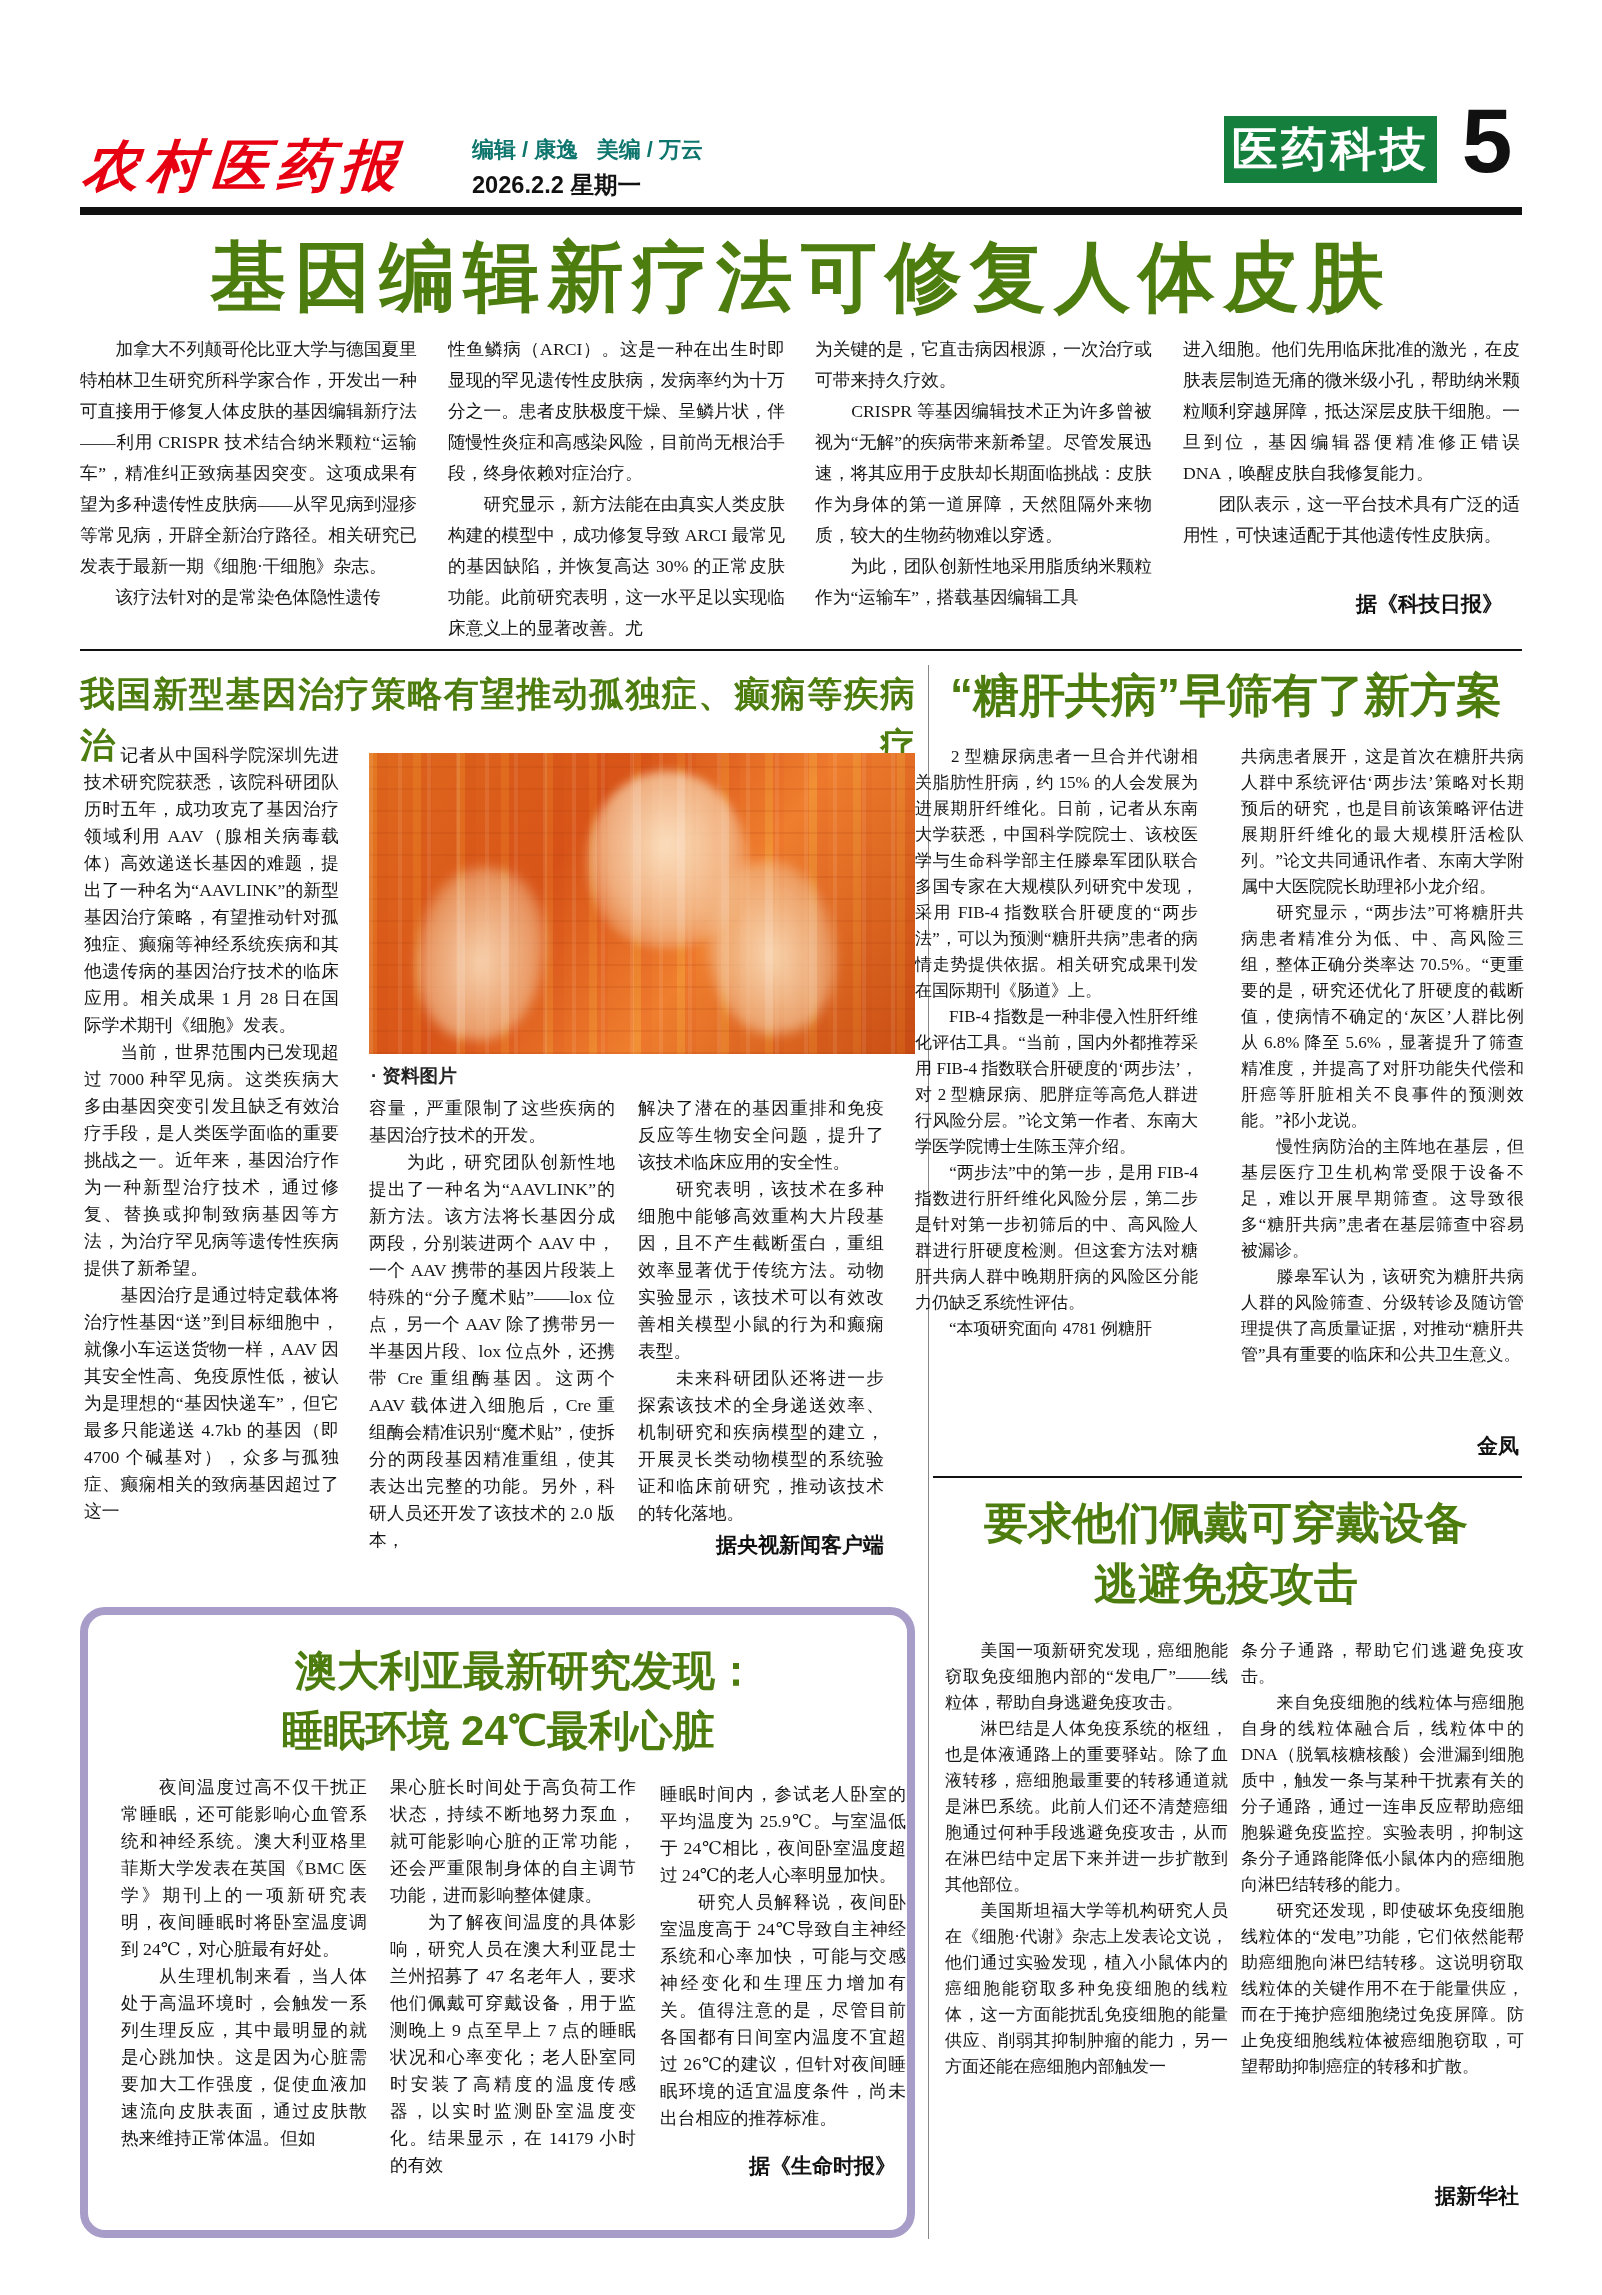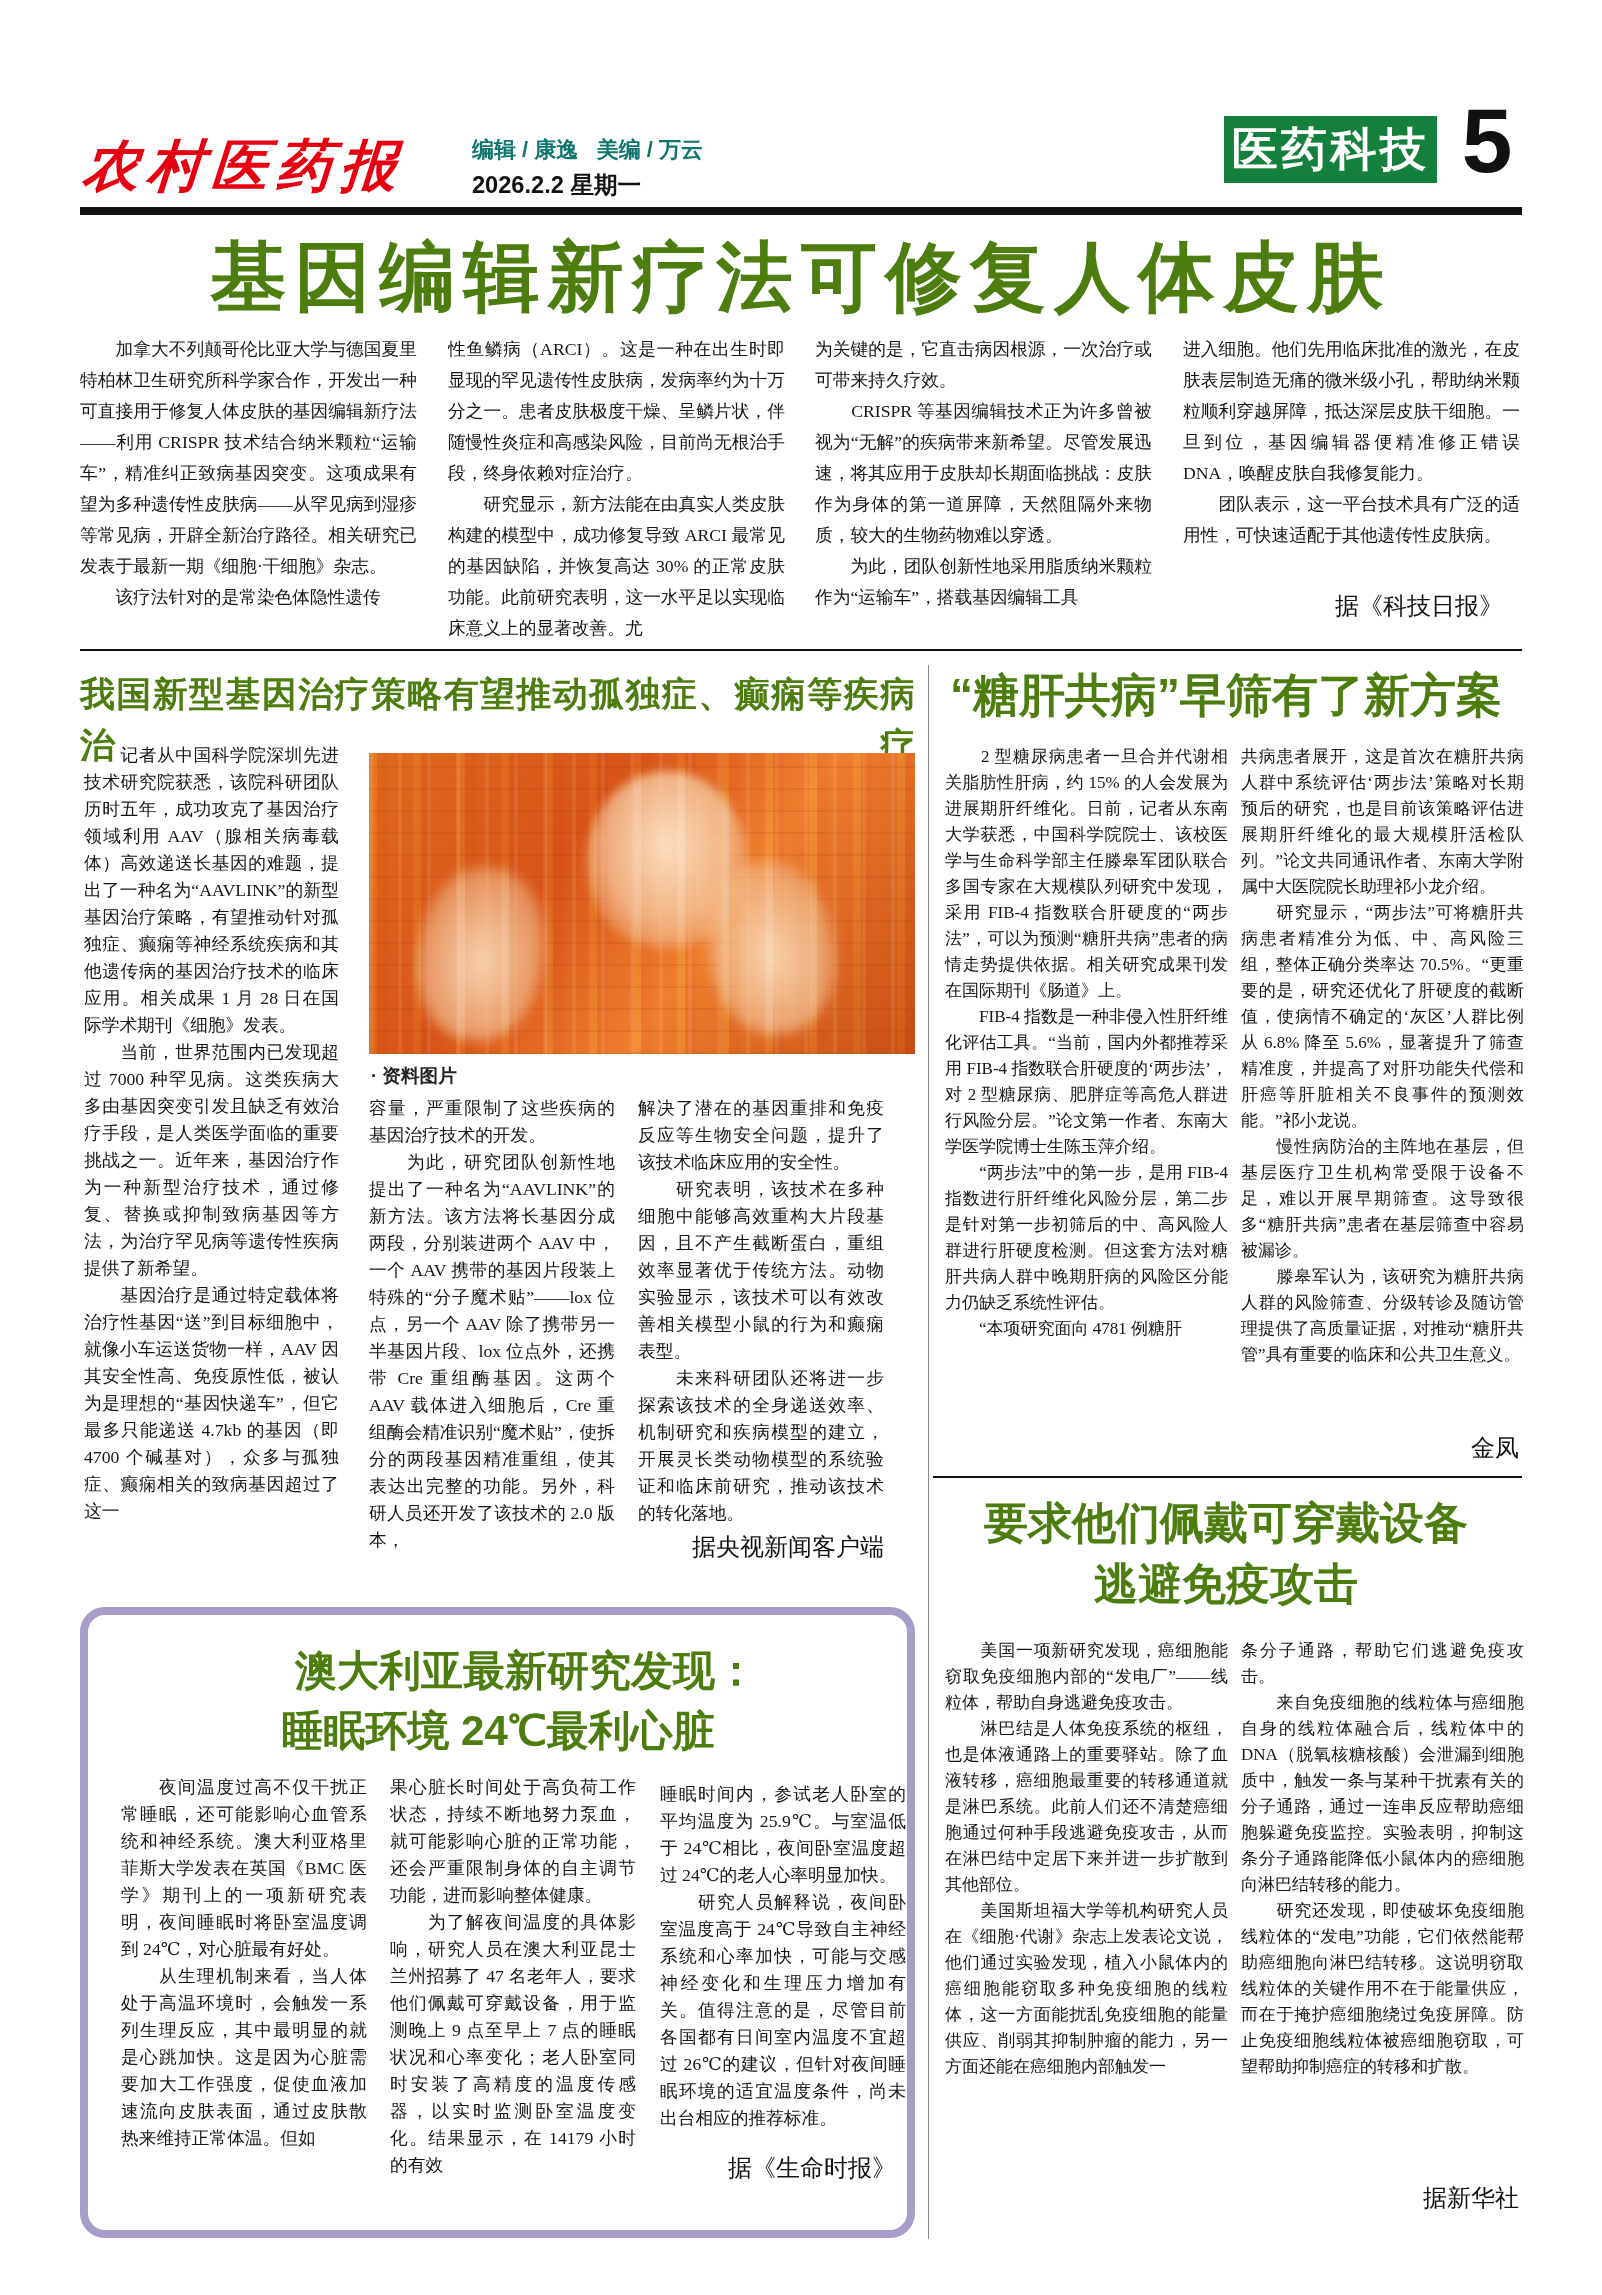--- a/index.html
+++ b/index.html
@@ -58,21 +58,21 @@
     position:absolute;text-align:justify;white-space:pre-wrap;overflow:hidden;
     font-family:"Liberation Serif","DejaVu Serif",serif;color:#151515;
   }
   .a1c{top:334px;height:315px;width:337px;font-size:17.7px;line-height:31px;}
   .a2c{font-size:17.7px;line-height:27px;}
   .a34c{font-size:17px;line-height:26px;width:283px;}
   .a5c{font-size:17.7px;line-height:27px;width:246px;top:1774px;height:422px;}
   .byline{
     position:absolute;text-align:right;
     font-family:"Liberation Sans","DejaVu Sans",sans-serif;
-    font-weight:normal;font-size:24px;color:#111;
+    font-weight:bold;font-size:21px;color:#111;
   }
   .caption{
     position:absolute;left:371px;top:1063px;
     font-family:"Liberation Sans","DejaVu Sans",sans-serif;
     font-weight:bold;font-size:18.6px;color:#222;
   }
   
   .photo{
     position:absolute;left:369px;top:753px;width:546px;height:301px;overflow:hidden;
     background:
@@ -147,21 +147,21 @@
   </div>
   <div class="caption">· 资料图片</div>
   <div class="col a2c" style="left:369px;top:1095px;width:246px;height:474px;">容量，严重限制了这些疾病的基因治疗技术的开发。
 　　为此，研究团队创新性地提出了一种名为“AAVLINK”的新方法。该方法将长基因分成两段，分别装进两个 AAV 中，一个 AAV 携带的基因片段装上特殊的“分子魔术贴”——lox 位点，另一个 AAV 除了携带另一半基因片段、lox 位点外，还携带 Cre 重组酶基因。这两个 AAV 载体进入细胞后，Cre 重组酶会精准识别“魔术贴”，使拆分的两段基因精准重组，使其表达出完整的功能。另外，科研人员还开发了该技术的 2.0 版本，</div>
   <div class="col a2c" style="left:638px;top:1095px;width:246px;height:433px;">解决了潜在的基因重排和免疫反应等生物安全问题，提升了该技术临床应用的安全性。
 　　研究表明，该技术在多种细胞中能够高效重构大片段基因，且不产生截断蛋白，重组效率显著优于传统方法。动物实验显示，该技术可以有效改善相关模型小鼠的行为和癫痫表型。
 　　未来科研团队还将进一步探索该技术的全身递送效率、机制研究和疾病模型的建立，开展灵长类动物模型的系统验证和临床前研究，推动该技术的转化落地。</div>
   <div class="byline" style="left:638px;top:1531px;width:246px;">据央视新闻客户端</div>
 
   <div class="hl hl-a3">“糖肝共病”早筛有了新方案</div>
-  <div class="col a34c" style="left:945px;top:744px;height:717px;">　　2 型糖尿病患者一旦合并代谢相关脂肪性肝病，约 15% 的人会发展为进展期肝纤维化。日前，记者从东南大学获悉，中国科学院院士、该校医学与生命科学部主任滕皋军团队联合多国专家在大规模队列研究中发现，采用 FIB-4 指数联合肝硬度的“两步法”，可以为预测“糖肝共病”患者的病情走势提供依据。相关研究成果刊发在国际期刊《肠道》上。
+  <div class="col a34c" style="left:915px;top:744px;height:717px;">　　2 型糖尿病患者一旦合并代谢相关脂肪性肝病，约 15% 的人会发展为进展期肝纤维化。日前，记者从东南大学获悉，中国科学院院士、该校医学与生命科学部主任滕皋军团队联合多国专家在大规模队列研究中发现，采用 FIB-4 指数联合肝硬度的“两步法”，可以为预测“糖肝共病”患者的病情走势提供依据。相关研究成果刊发在国际期刊《肠道》上。
 　　FIB-4 指数是一种非侵入性肝纤维化评估工具。“当前，国内外都推荐采用 FIB-4 指数联合肝硬度的‘两步法’，对 2 型糖尿病、肥胖症等高危人群进行风险分层。”论文第一作者、东南大学医学院博士生陈玉萍介绍。
 　　“两步法”中的第一步，是用 FIB-4 指数进行肝纤维化风险分层，第二步是针对第一步初筛后的中、高风险人群进行肝硬度检测。但这套方法对糖肝共病人群中晚期肝病的风险区分能力仍缺乏系统性评估。
 　　“本项研究面向 4781 例糖肝</div>
   <div class="col a34c" style="left:1241px;top:744px;height:685px;">共病患者展开，这是首次在糖肝共病人群中系统评估‘两步法’策略对长期预后的研究，也是目前该策略评估进展期肝纤维化的最大规模肝活检队列。”论文共同通讯作者、东南大学附属中大医院院长助理祁小龙介绍。
 　　研究显示，“两步法”可将糖肝共病患者精准分为低、中、高风险三组，整体正确分类率达 70.5%。“更重要的是，研究还优化了肝硬度的截断值，使病情不确定的‘灰区’人群比例从 6.8% 降至 5.6%，显著提升了筛查精准度，并提高了对肝功能失代偿和肝癌等肝脏相关不良事件的预测效能。”祁小龙说。
 　　慢性病防治的主阵地在基层，但基层医疗卫生机构常受限于设备不足，难以开展早期筛查。这导致很多“糖肝共病”患者在基层筛查中容易被漏诊。
 　　滕皋军认为，该研究为糖肝共病人群的风险筛查、分级转诊及随访管理提供了高质量证据，对推动“糖肝共管”具有重要的临床和公共卫生意义。</div>
   <div class="byline" style="left:1241px;top:1432px;width:278px;">金凤</div>
 
   <div class="rule" style="left:933px;top:1476px;width:589px;height:1.7px;"></div>

